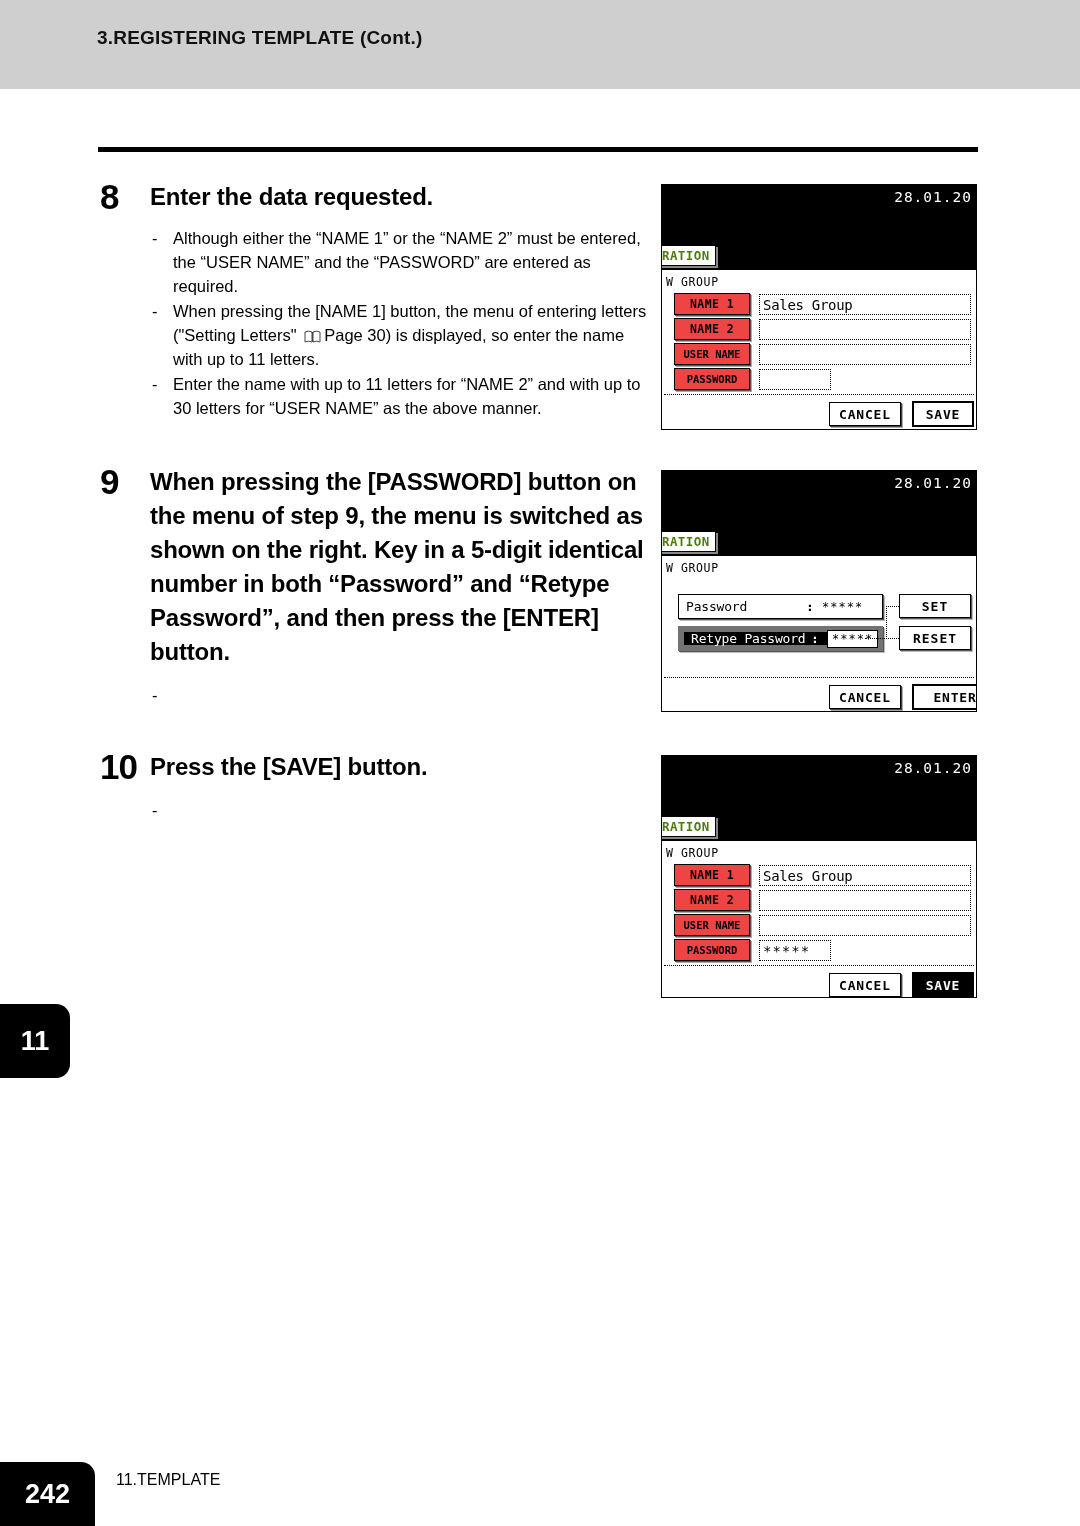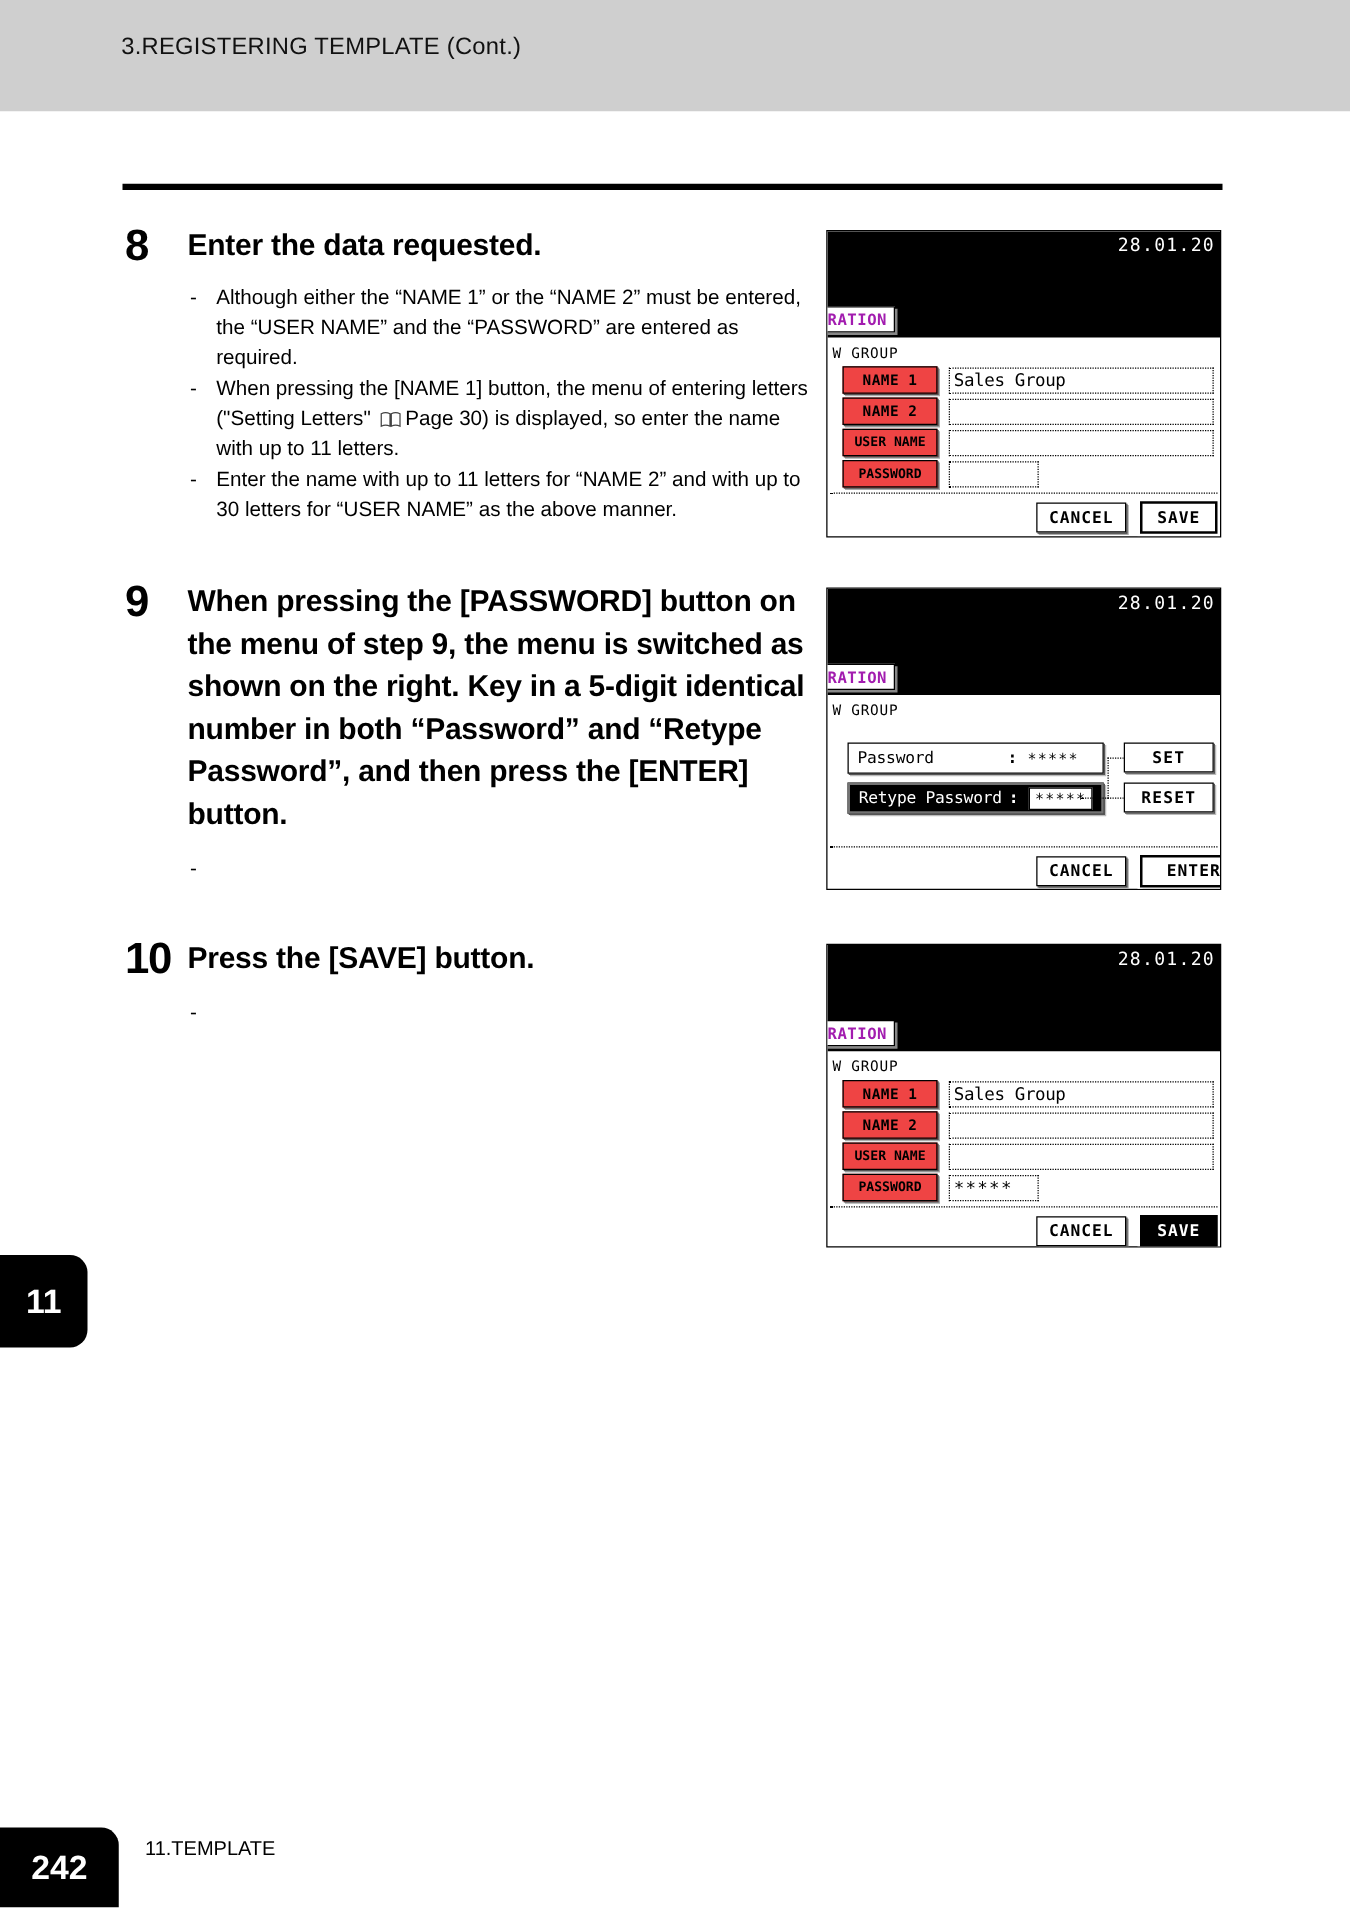--- a/index.html
+++ b/index.html
@@ -10,20 +10,21 @@
     font-family:"Liberation Sans", sans-serif;
     color:#000;
     position:relative;
     overflow:hidden;
   }
 
   
   .page-header{
     position:absolute; left:0; top:0; width:1080px; height:89px;
     background:#cfcfcf;
+    font-weight:bold;
   }
   .page-header .hdr-text{
     position:absolute; left:97px; top:27px;
     font-size:19px; letter-spacing:.2px; color:#111;
   }
   .hdr-rule{
     position:absolute; left:98px; top:147px; width:880px; height:5px;
     background:#000;
   }
 
@@ -66,21 +67,21 @@
     position:absolute; left:0; top:0; width:100%;
     background:#000;
   }
   .lcd-date{
     position:absolute; right:4px; top:4px;
     color:#fff; font-size:14.5px; letter-spacing:1px;
     font-family:"DejaVu Sans Mono", monospace;
   }
   .lcd-tab{
     position:absolute; left:-10px;
-    background:#fff; color:#a21caf;
+    background:#fff; color:#4d7c0f;
     font-size:12.5px; font-weight:bold;
     padding:2px 5px 2px 9px;
     border:1px solid #000;
     letter-spacing:.4px;
     box-shadow:2px 2px 0 #888;
   }
   .lcd-sub{
     position:absolute; font-size:11.5px; letter-spacing:.6px;
     color:#000;
   }
@@ -138,21 +139,21 @@
     position:absolute; left:16px;
     width:205px; height:25px;
     border:1px solid #000; background:#fff;
     font-size:13px;
     display:flex; align-items:center;
     box-shadow:1px 1px 0 #555, 2px 2px 0 #bbb;
   }
   .pw-row .lbl{ position:absolute; left:7px; letter-spacing:-.2px; }
   .pw-row .colon{ position:absolute; left:127px; font-weight:bold; }
   .pw-row .val{ position:absolute; left:143px; letter-spacing:1px; font-size:12px; }
-  .pw-row.inverted{ background:#000; color:#fff; border:2px solid #737373; }
+  .pw-row.inverted{ background:#000; color:#fff; border:6px solid #737373; }
   .pw-row.inverted .val{
     background:#fff; color:#000;
     padding:1px 4px; border:1px solid #000;
     line-height:14px;
   }
   .sidebtn{
     position:absolute; width:72px; height:24px;
     border:1px solid #000; background:#fff;
     font-size:13px; font-weight:bold;
     display:flex; align-items:center; justify-content:center;

